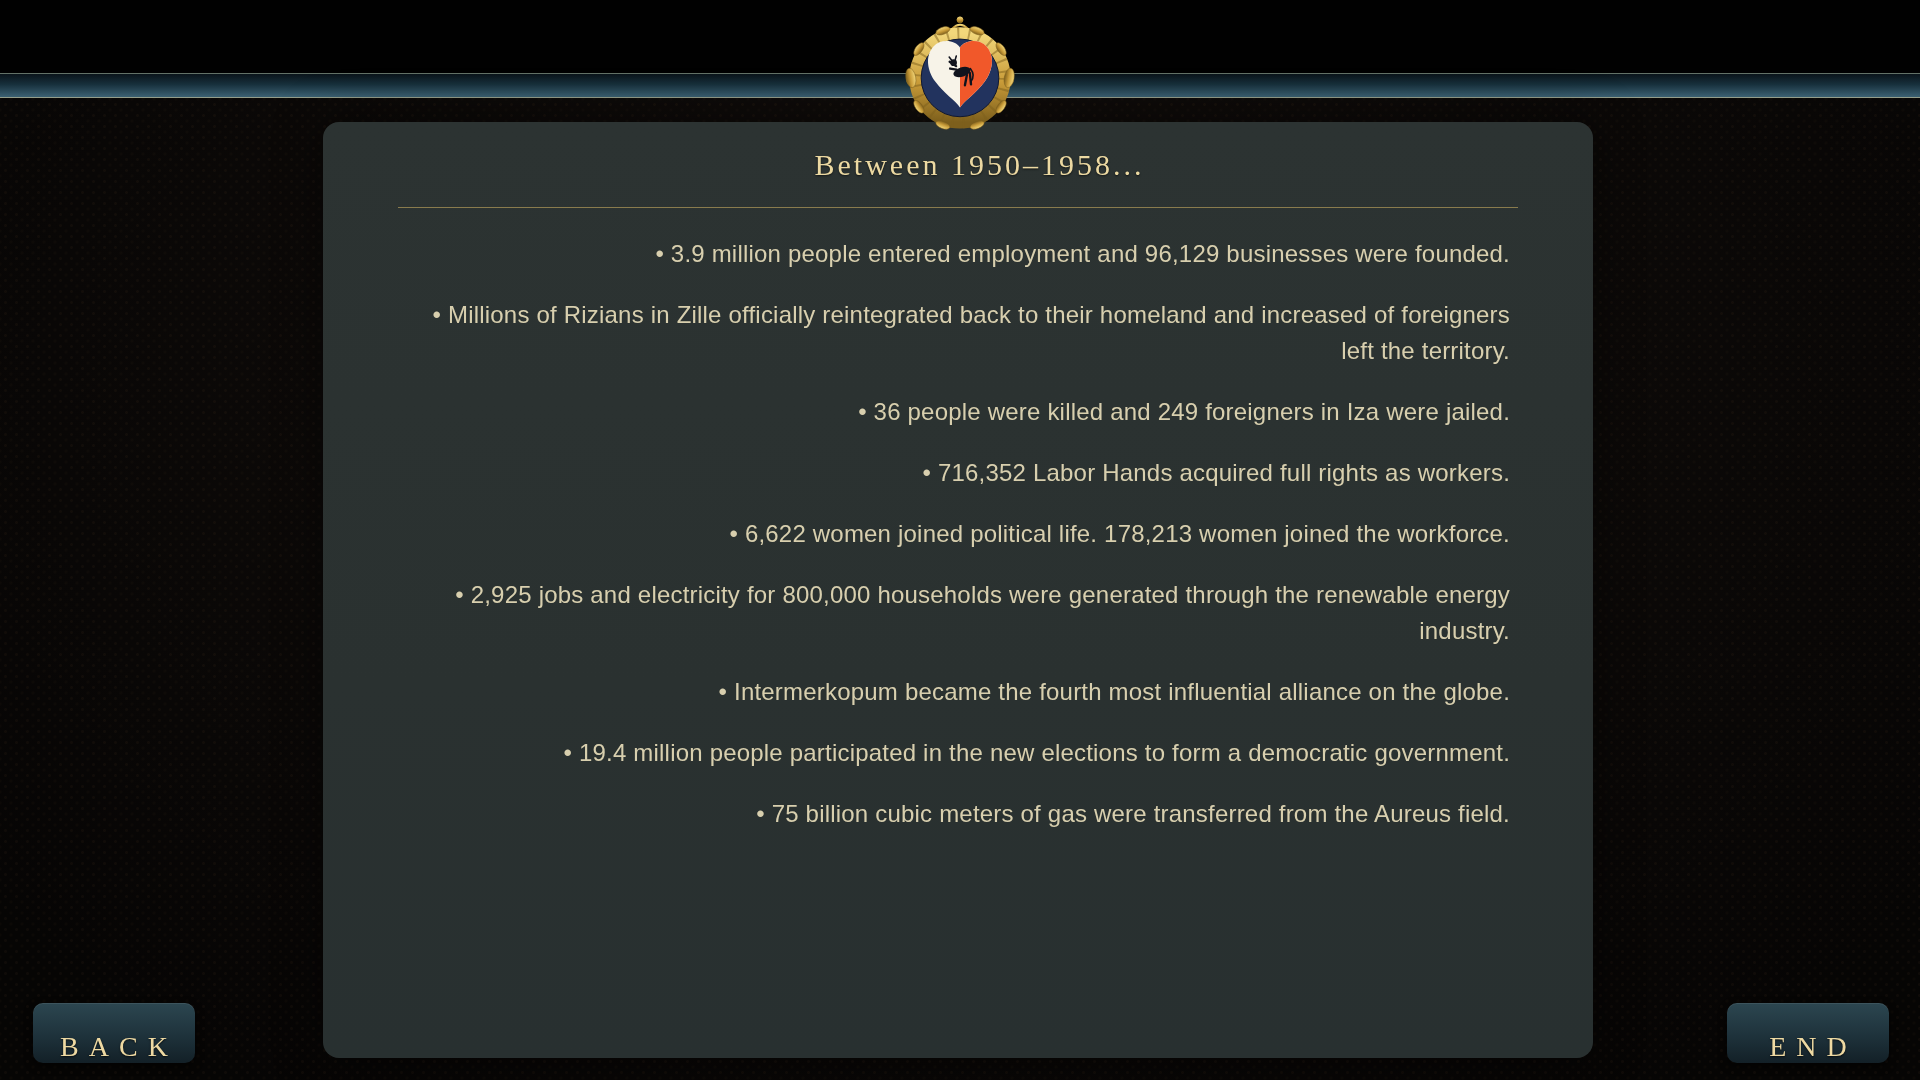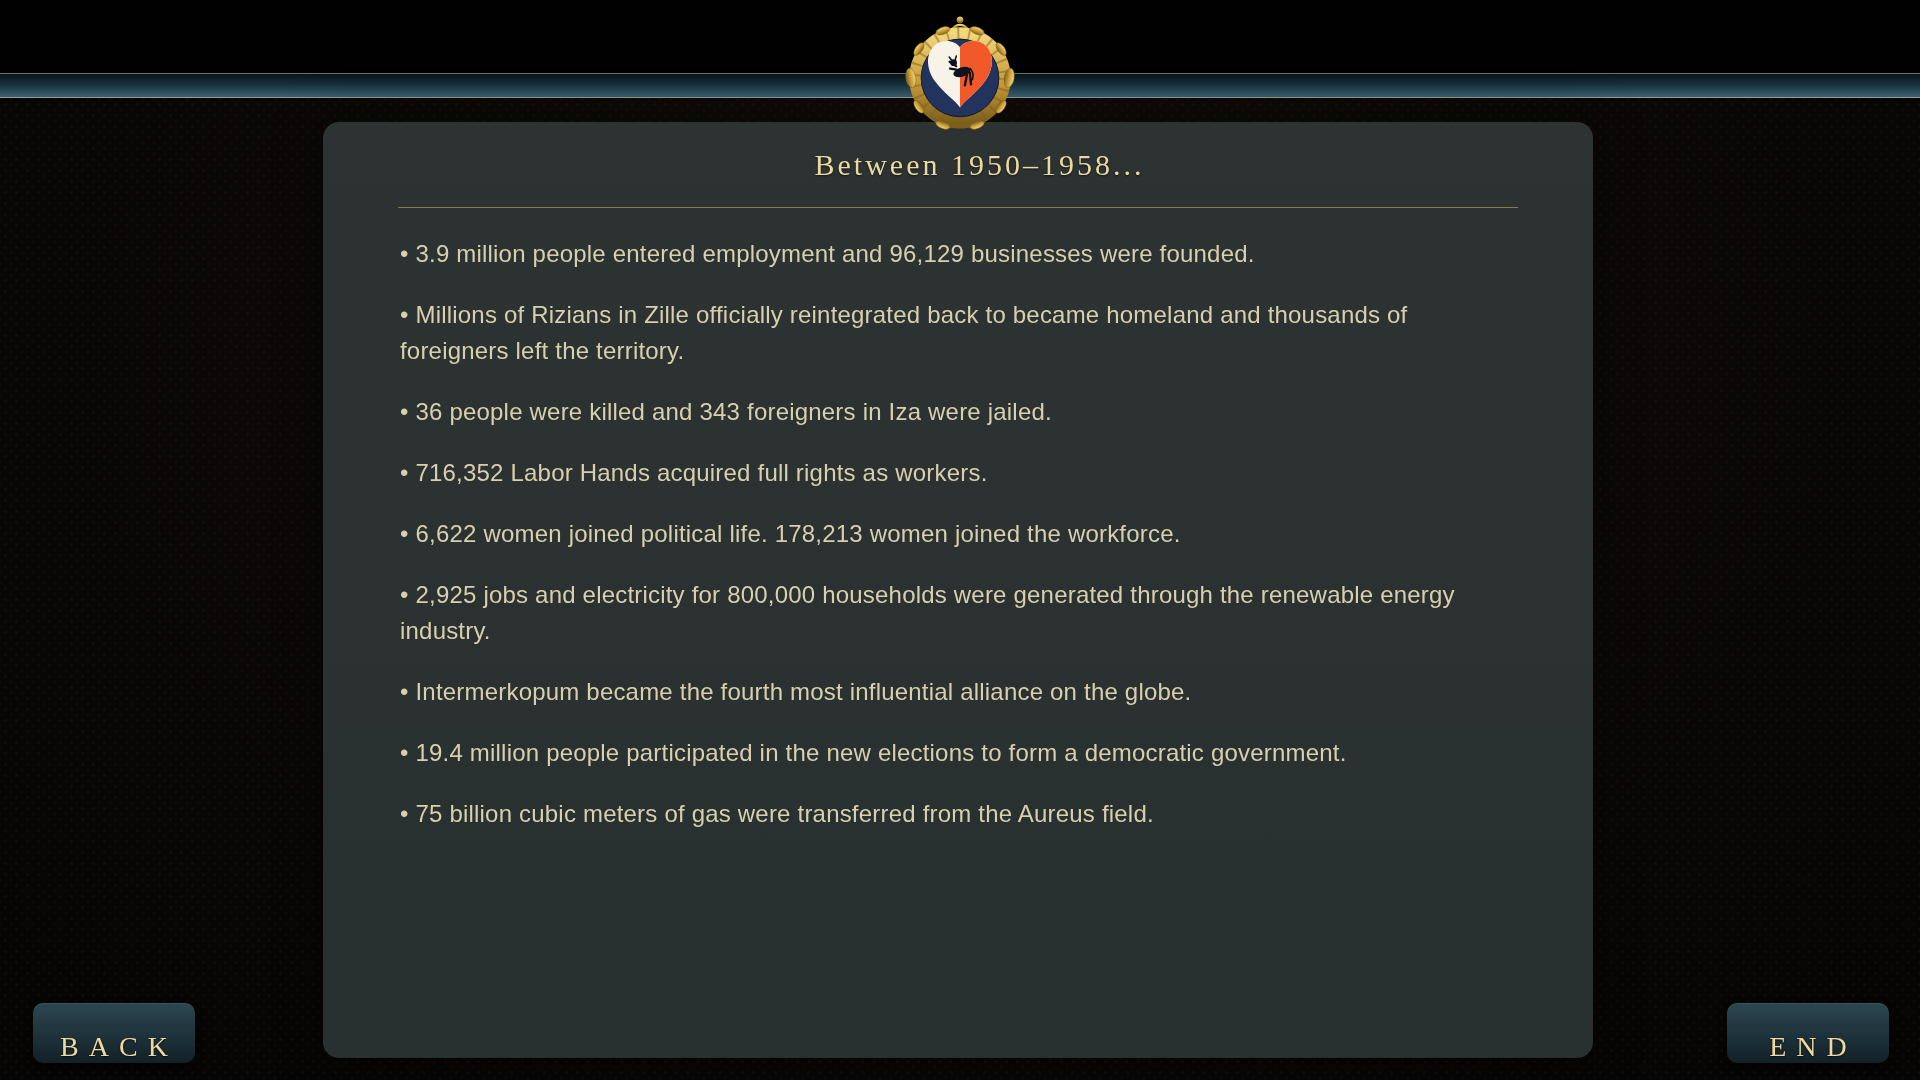--- a/index.html
+++ b/index.html
@@ -58,20 +58,21 @@
   }
 
   .bullet-list {
     margin:28px 83px 0 77px;
   }
   .bullet-list p {
     font-size:24px; line-height:36px;
     letter-spacing:0.2px;
     color:#d8cfae;
     margin-bottom:25px;
+    text-align:right;
   }
 
   .nav-button {
     position:absolute; top:1003px; width:162px; height:60px;
     display:flex; align-items:flex-end; justify-content:center;
     border-radius:10px;
     background:linear-gradient(180deg, #2c4650 0%, #1e323b 55%, #132027 100%);
     box-shadow:inset 0 1px 0 rgba(255,255,255,0.08), 0 3px 8px rgba(0,0,0,0.6);
     font-family:"Liberation Serif", serif;
     font-size:28px;
@@ -144,22 +145,22 @@
       <path d="M70.5 57.5 q5.5 7 0.5 13.5" stroke-width="1.6" fill="none"></path>
     </g>
   </svg>
 
   <div class="summary-panel">
     <h1 class="panel-title"><span>Between 1950–1958...</span></h1>
     <div class="title-divider"></div>
 
     <div class="bullet-list">
       <p>• 3.9 million people entered employment and 96,129 businesses were founded.</p>
-      <p>• Millions of Rizians in Zille officially reintegrated back to became homeland and thousands of foreigners left the territory.</p>
-      <p>• 36 people were killed and 343 foreigners in Iza were jailed.</p>
+      <p>• Millions of Rizians in Zille officially reintegrated back to their homeland and increased of foreigners left the territory.</p>
+      <p>• 36 people were killed and 249 foreigners in Iza were jailed.</p>
       <p>• 716,352 Labor Hands acquired full rights as workers.</p>
       <p>• 6,622 women joined political life. 178,213 women joined the workforce.</p>
       <p>• 2,925 jobs and electricity for 800,000 households were generated through the renewable energy industry.</p>
       <p>• Intermerkopum became the fourth most influential alliance on the globe.</p>
       <p>• 19.4 million people participated in the new elections to form a democratic government.</p>
       <p>• 75 billion cubic meters of gas were transferred from the Aureus field.</p>
     </div>
   </div>
 
   <div class="nav-button back-button">

